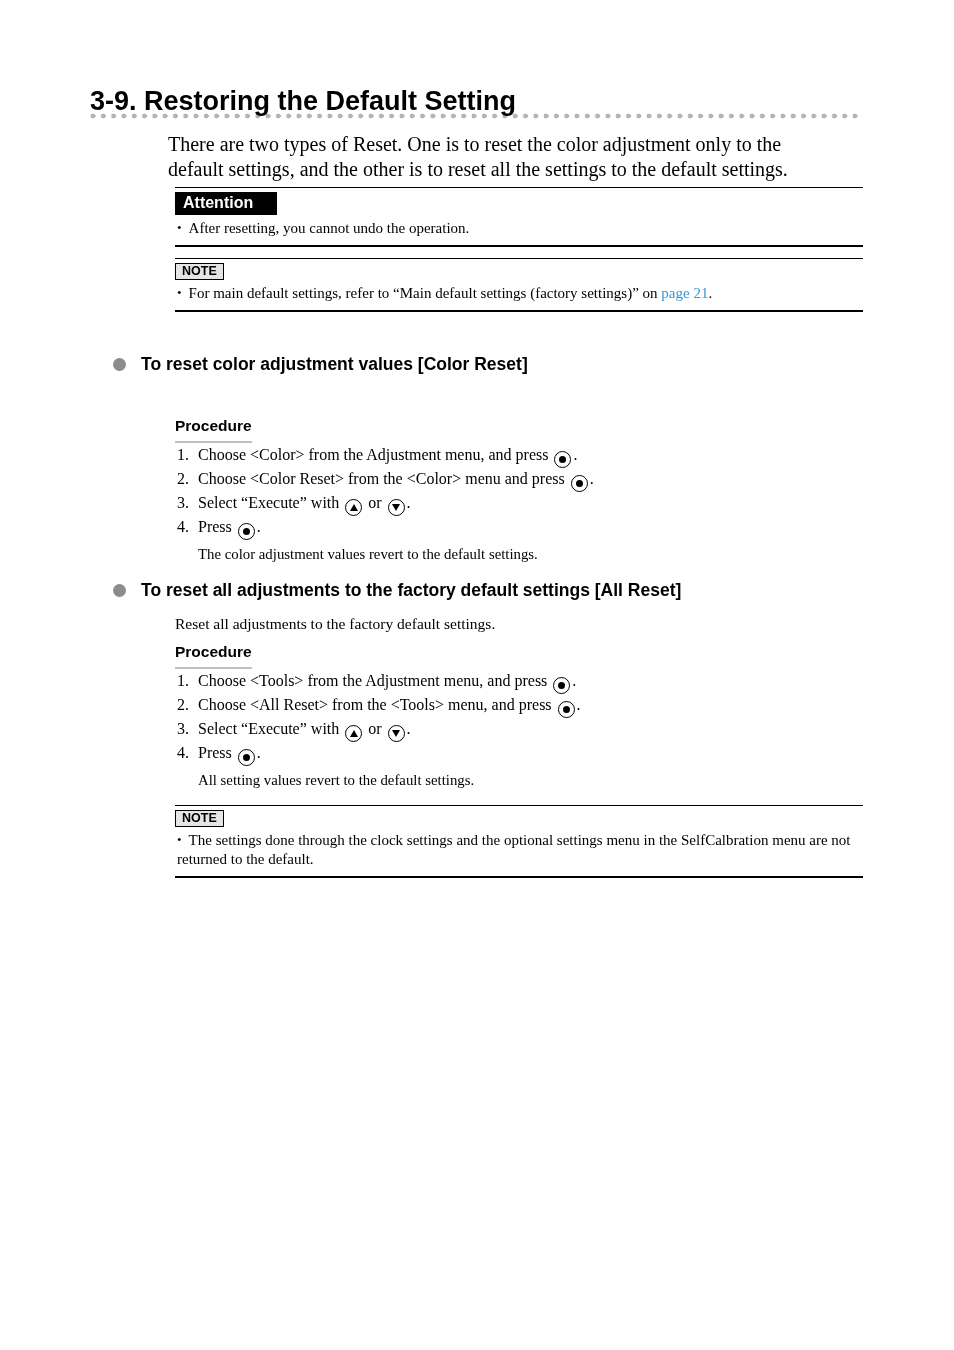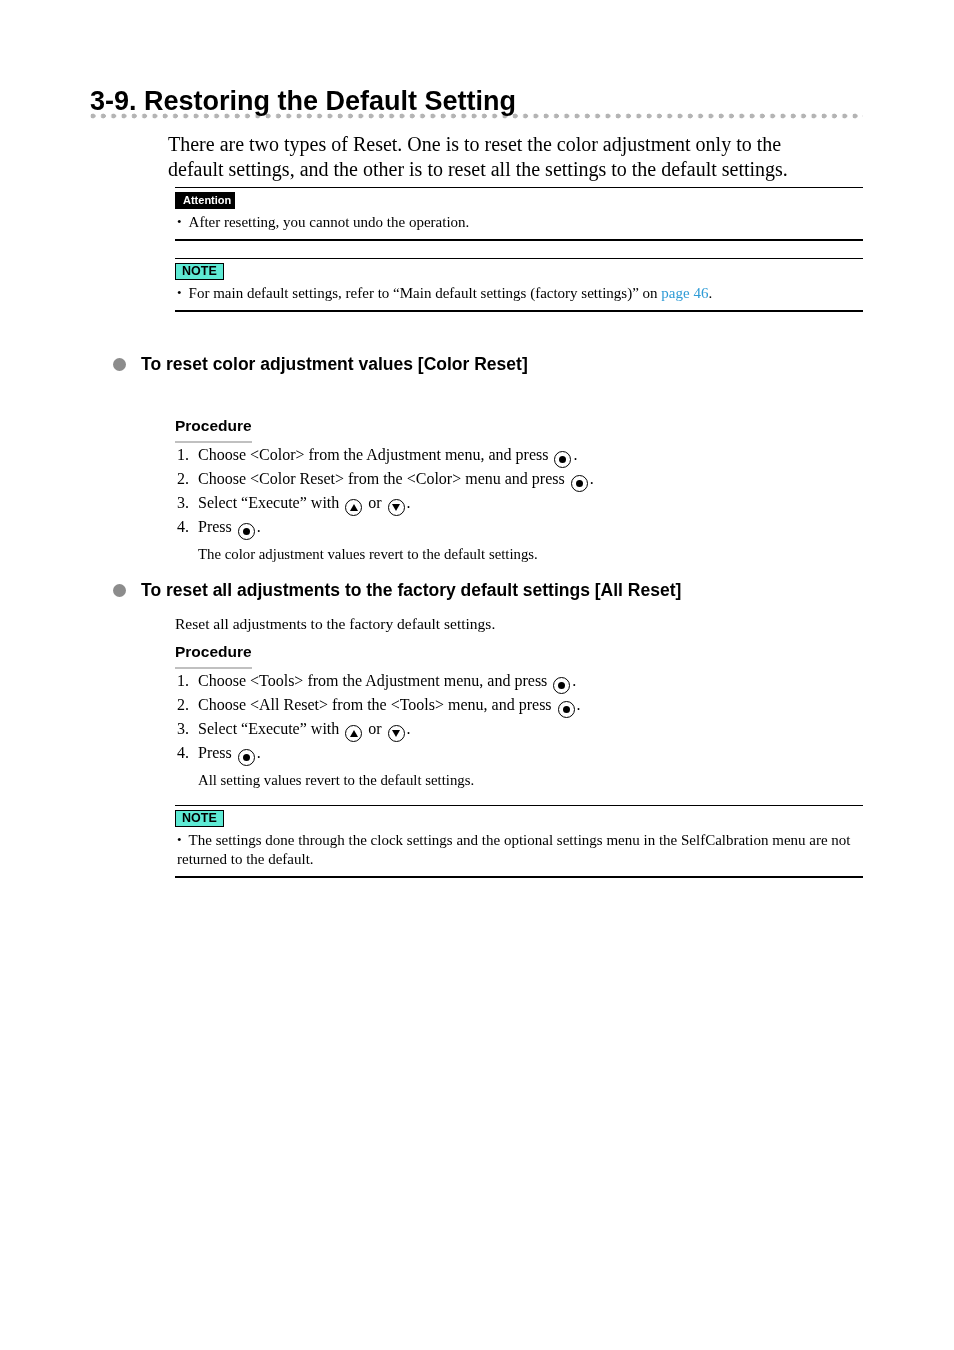--- a/index.html
+++ b/index.html
@@ -32,26 +32,26 @@
 
   
   .callout { position:absolute; left:175px; width:688px;
     border-top:1.4px solid #000; border-bottom:2.5px solid #000; }
   .attention-box { top:187px; }
   .note-box-top { top:258px; }
   .note-box-bottom { top:805px; }
   .badge-attention {
     display:inline-block; margin:4px 0 2px 0;
     background:#000; color:#fff;
-    font-family:"Liberation Sans", sans-serif; font-weight:bold; font-size:11px;
-    padding:2px 4px 3px 8px;
+    font-family:"Liberation Sans", sans-serif; font-weight:bold; font-size:16px;
+    padding:2px 24px 3px 8px;
   }
   .badge-note {
     display:inline-block; margin:4px 0 2px 0;
-    background:#5eead4; color:#000; border:1.6px solid #000;
+    background:#e5e5e5; color:#000; border:1.6px solid #000;
     font-family:"Liberation Sans", sans-serif; font-weight:bold; font-size:12.5px;
     padding:0px 6px 1px 6px;
   }
   .callout-line { font-size:15px; line-height:19px; margin:1px 0 7px 2px; }
   .callout-bullet { margin-right:7px; font-size:13px; vertical-align:1px; }
   .link { color:#2E9BD6; cursor:pointer; }
 
   
   .sec-head { position:absolute; left:113px; display:flex; align-items:center; }
   .sec1-head { top:354px;justify-content:space-between; } .sec2-head { top:580px; }
@@ -105,21 +105,21 @@
   <div class="callout attention-box">
     <span class="badge-attention">Attention</span>
     <div class="callout-line">
       <span class="callout-bullet">•</span><span>After resetting, you cannot undo the operation.</span>
     </div>
   </div>
 
   <div class="callout note-box-top">
     <span class="badge-note">NOTE</span>
     <div class="callout-line">
-      <span class="callout-bullet">•</span><span>For main default settings, refer to “Main default settings (factory settings)” on </span><span class="link">page 46</span><span>.</span>
+      <span class="callout-bullet">•</span><span>For main default settings, refer to “Main default settings (factory settings)” on </span><span class="link">page 21</span><span>.</span>
     </div>
   </div>
 
   <div class="sec-head sec1-head">
     <span class="sec-bullet"></span>
     <span class="sec-title">To reset color adjustment values [Color Reset]</span>
   </div>
   <div class="proc-label sec1-proc">Procedure</div>
 
   <div class="steps sec1-steps">

